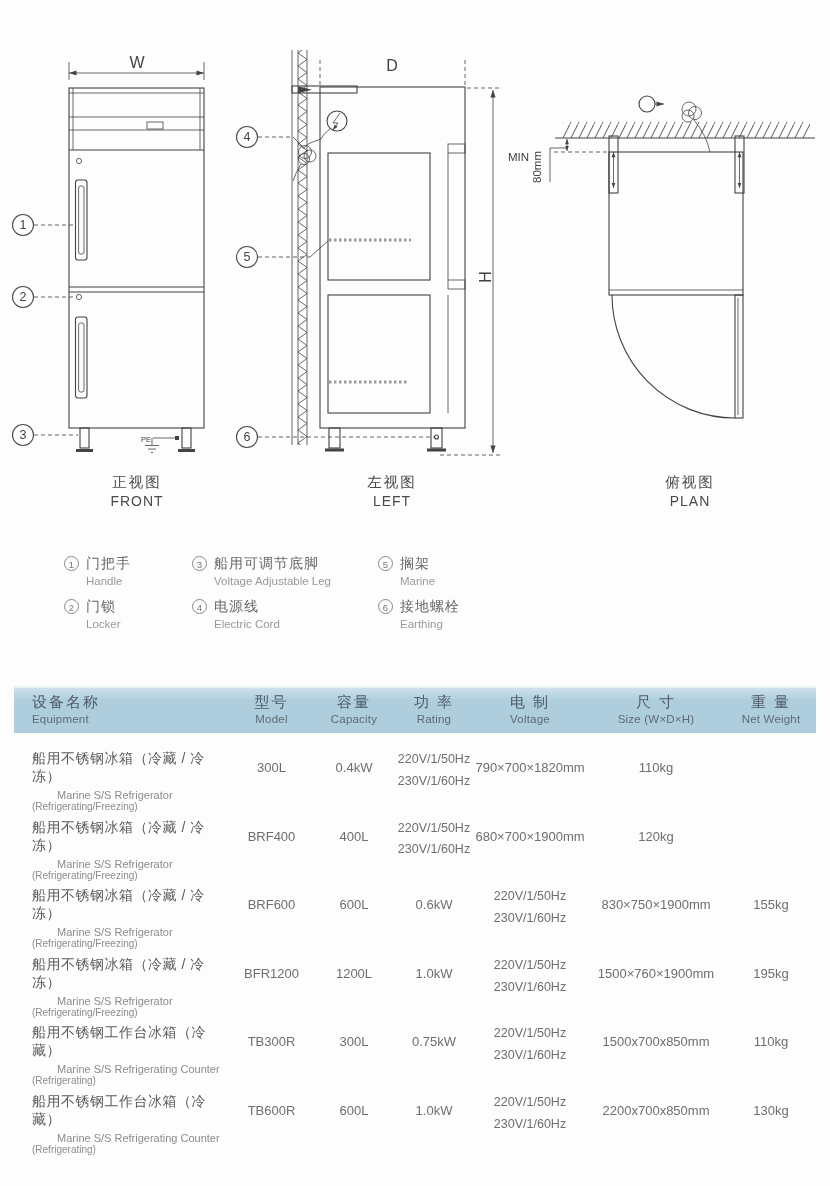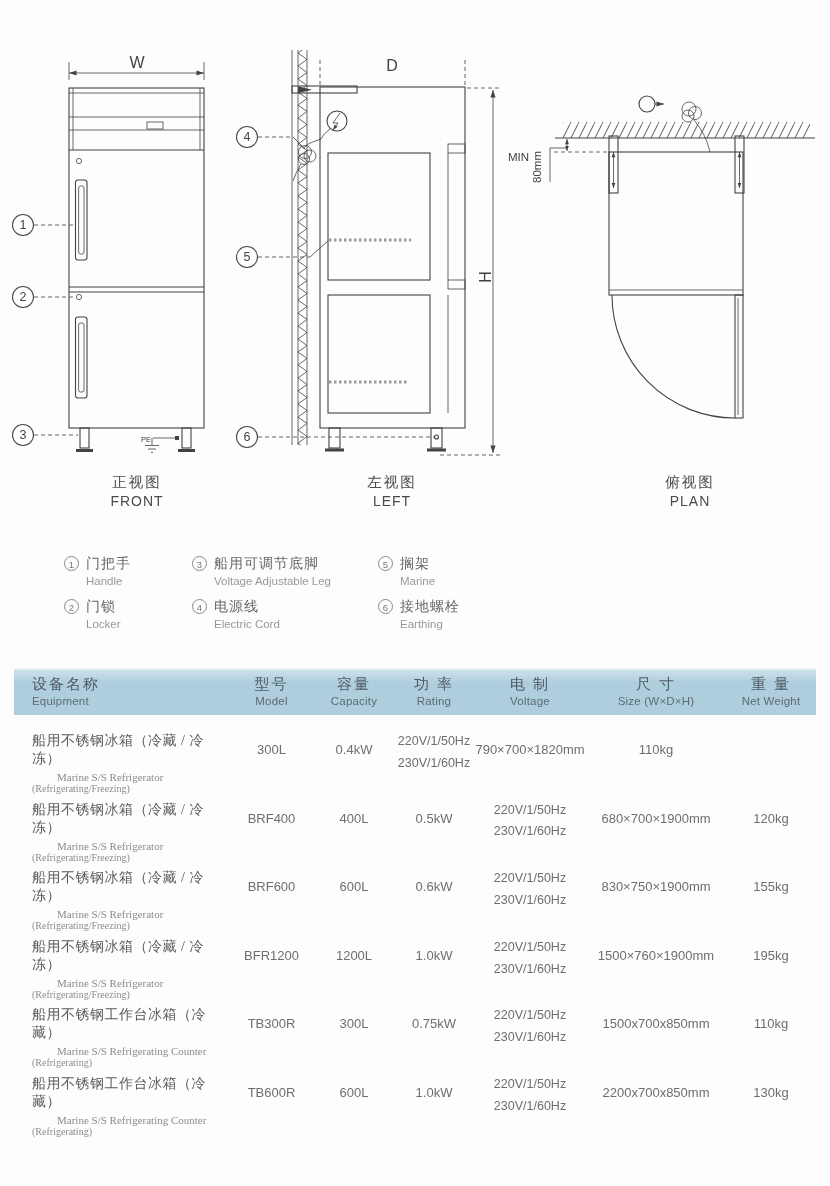--- a/index.html
+++ b/index.html
@@ -28,31 +28,31 @@
   .legend { position:absolute; top:554px; left:64px; display:grid;
             grid-template-columns:128px 186px auto; row-gap:9px; }
   .lg-item { display:flex; gap:7px; align-items:flex-start; }
   .lg-num { width:15px; height:15px; border:1px solid #8a8a8a; border-radius:50%;
             color:#777777; font-size:9.5px; line-height:15px; text-align:center;
             flex:none; margin-top:2px; box-sizing:border-box; }
   .lg-cn { font-size:14px; color:#666666; letter-spacing:1px; line-height:18px; }
   .lg-en { font-size:11.5px; color:#999999; margin-top:3px; line-height:13px; }
 
   
-  .spec  { position:absolute; top:668px; left:14px; width:802px; }
+  .spec  { position:absolute; top:686px; left:14px; width:802px; }
   .tgrid { display:grid; grid-template-columns:215px 85px 80px 80px 112px 140px 90px; }
   .thead { background:linear-gradient(180deg,#cde1ec 0%,#aecedd 28%,#aecedd 100%);
            height:47px; border-top:2px solid #e9f1f5; box-sizing:border-box; }
   .th    { text-align:center; padding-top:5px; }
   .th.first { text-align:left; padding-left:18px; }
   .th-cn { font-size:15px; color:#4e5b66; letter-spacing:2px; }
   .th-en { font-size:11.5px; color:#5d6a74; margin-top:1px; letter-spacing:0.2px; }
   .tbody { margin-top:12px; }
   .trow  { height:68.6px; }
-  .c-name { padding-left:18px;font-family:Liberation Serif, serif; }
+  .c-name { padding-left:18px; }
   .c-name .cn  { font-size:14px; color:#595959; letter-spacing:0.5px; margin-top:5px; }
   .c-name .en  { font-size:11px; color:#8c8c8c; margin-top:3px;margin-left:25px; }
   .c-name .sub { font-size:10px; color:#8c8c8c; }
   .c-val { text-align:center; font-size:13px; color:#6e6e6e; padding-top:15px; }
   .c-volt { text-align:center; font-size:12.5px; color:#6e6e6e; padding-top:4px; line-height:1.75; }
 </style>
 </head>
 <body>
 
 <div class="page">
@@ -327,21 +327,20 @@
       </div>
 
       <div class="tgrid trow">
         <div class="c-name">
           <div class="cn">船用不锈钢冰箱（冷藏 / 冷冻）</div>
           <div class="en">Marine S/S Refrigerator</div>
           <div class="sub">(Refrigerating/Freezing)</div>
         </div>
         <div class="c-val">BRF400</div>
         <div class="c-val">400L</div>
-        <div class="c-val">0.5kW</div>
         <div class="c-volt">
           <div>220V/1/50Hz</div>
           <div>230V/1/60Hz</div>
         </div>
         <div class="c-val">680×700×1900mm</div>
         <div class="c-val">120kg</div>
       </div>
 
       <div class="tgrid trow">
         <div class="c-name">

